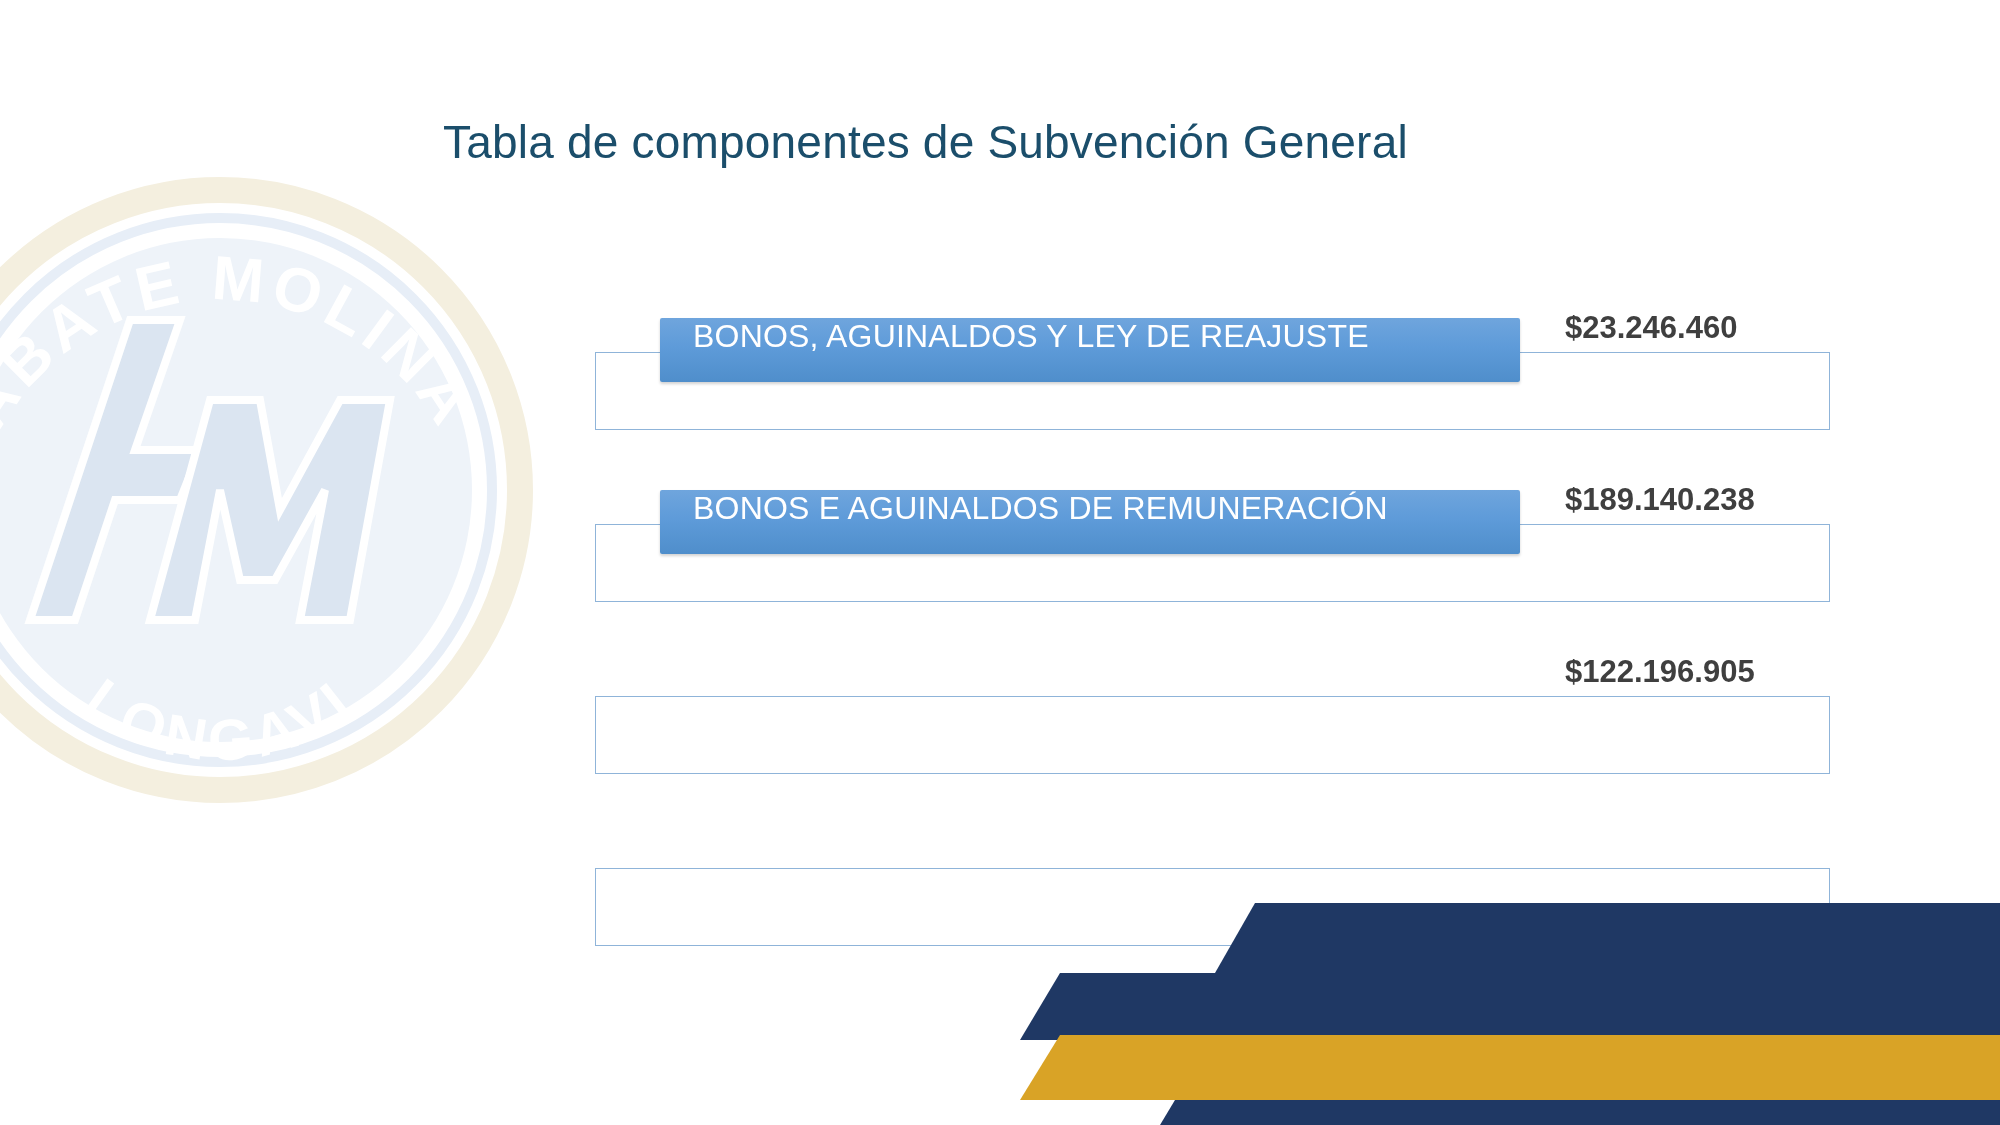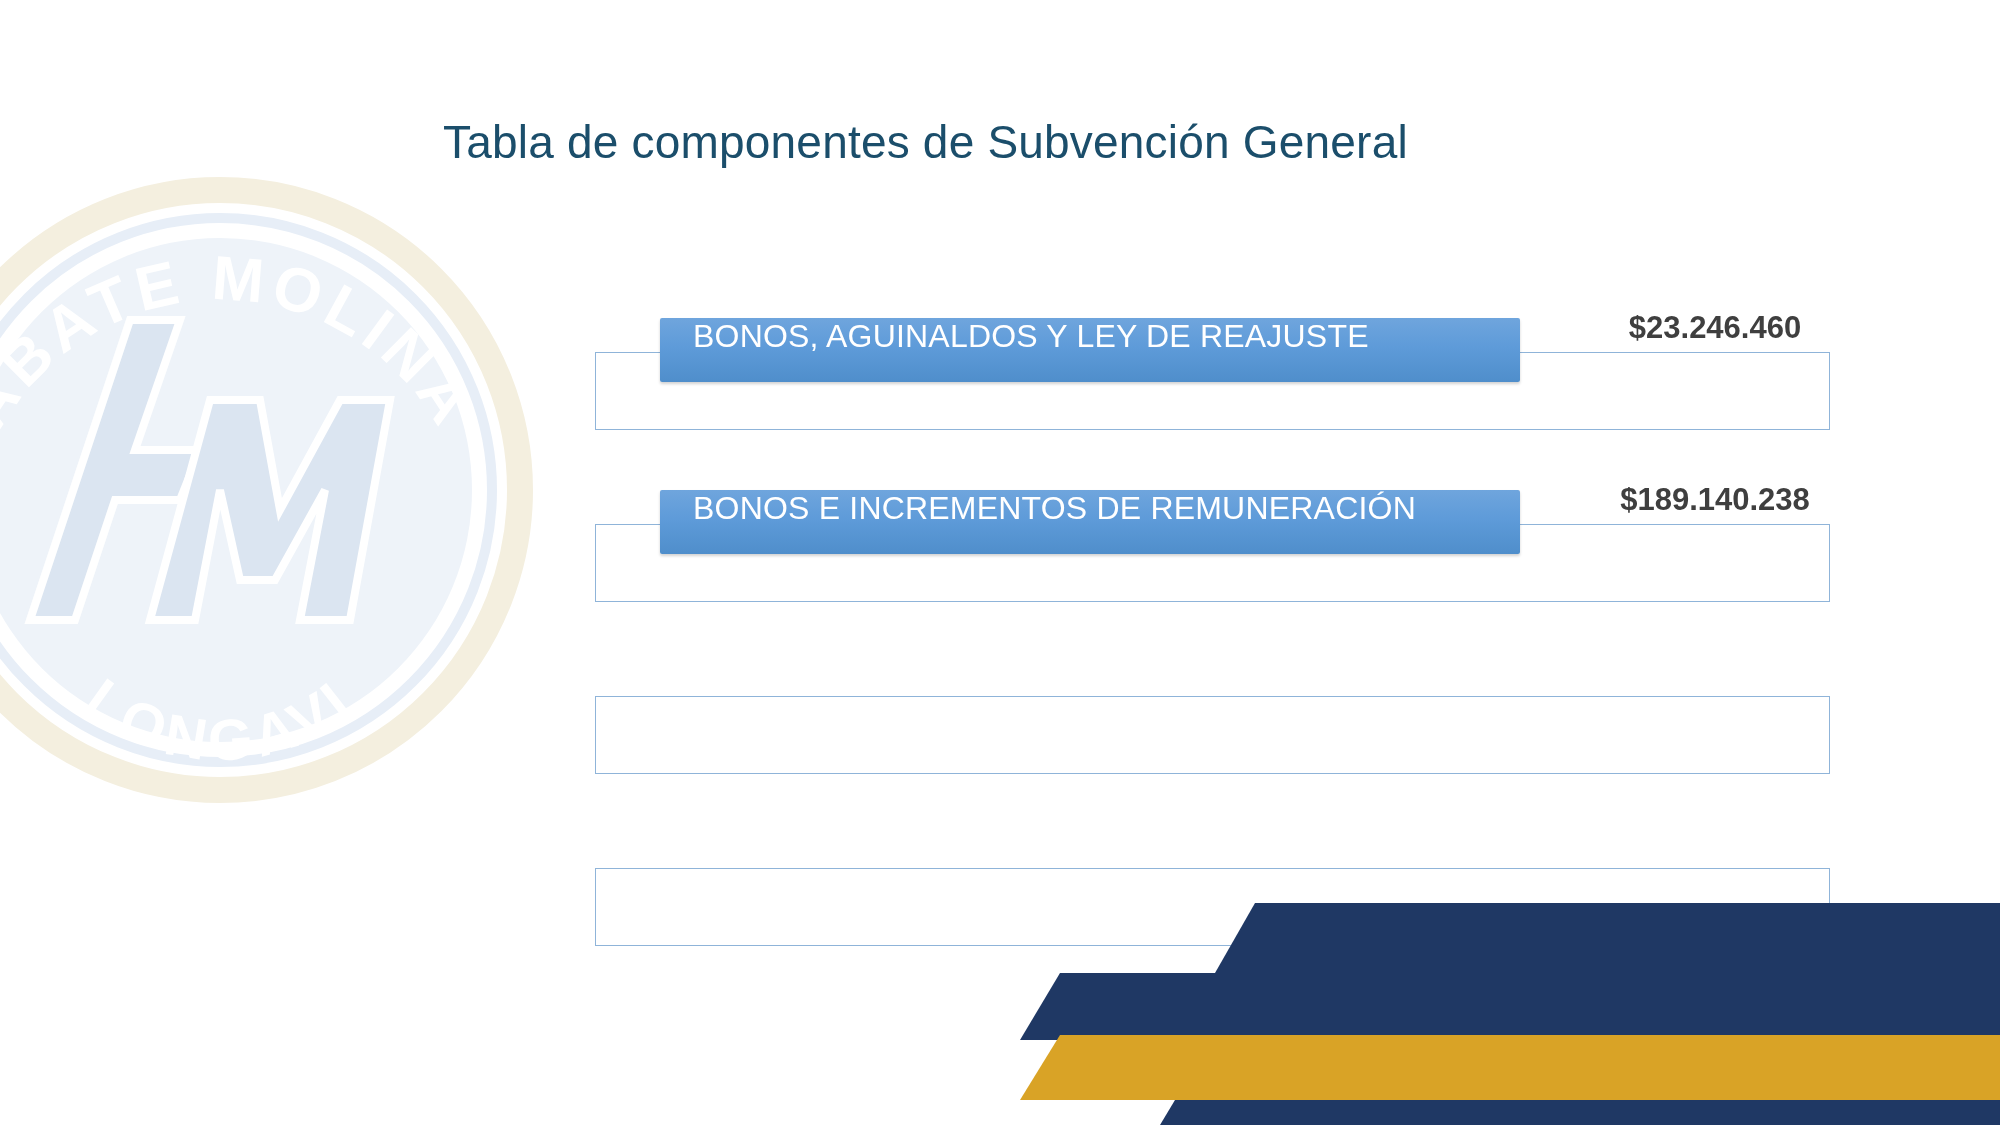--- a/index.html
+++ b/index.html
@@ -84,21 +84,21 @@
     font-weight: 400;
     white-space: nowrap;
     letter-spacing: 0.2px;
   }
 
   .amount {
     position: absolute;
     right: 0px;
     top: -20px;
     width: 300px;
-    text-align: center;
+    text-align: left;
     font-size: 31px;
     font-weight: bold;
     color: #3f3f3f;
     white-space: nowrap;
   }
 
   
   .ribbons {
     position: absolute;
     left: 0;
@@ -142,27 +142,28 @@
     <div class="row-frame"></div>
     <div class="pill">
       <span class="pill-label">BONOS, AGUINALDOS Y LEY DE REAJUSTE</span>
     </div>
     <div class="amount">$23.246.460</div>
   </div>
 
   <div class="row">
     <div class="row-frame"></div>
     <div class="pill">
-      <span class="pill-label">BONOS E INCREMENTOS DE REMUNERACIÓN</span>
+      <span class="pill-label">BONOS E AGUINALDOS DE REMUNERACIÓN</span>
     </div>
     <div class="amount">$189.140.238</div>
   </div>
 
   <div class="row">
     <div class="row-frame"></div>
+    <div class="amount">$122.196.905</div>
   </div>
 
   <div class="row">
     <div class="row-frame"></div>
   </div>
 
 </div>
 
 <div class="ribbons">
   <svg viewBox="0 0 2000 230" width="2000" height="230" preserveAspectRatio="none" aria-hidden="true">

